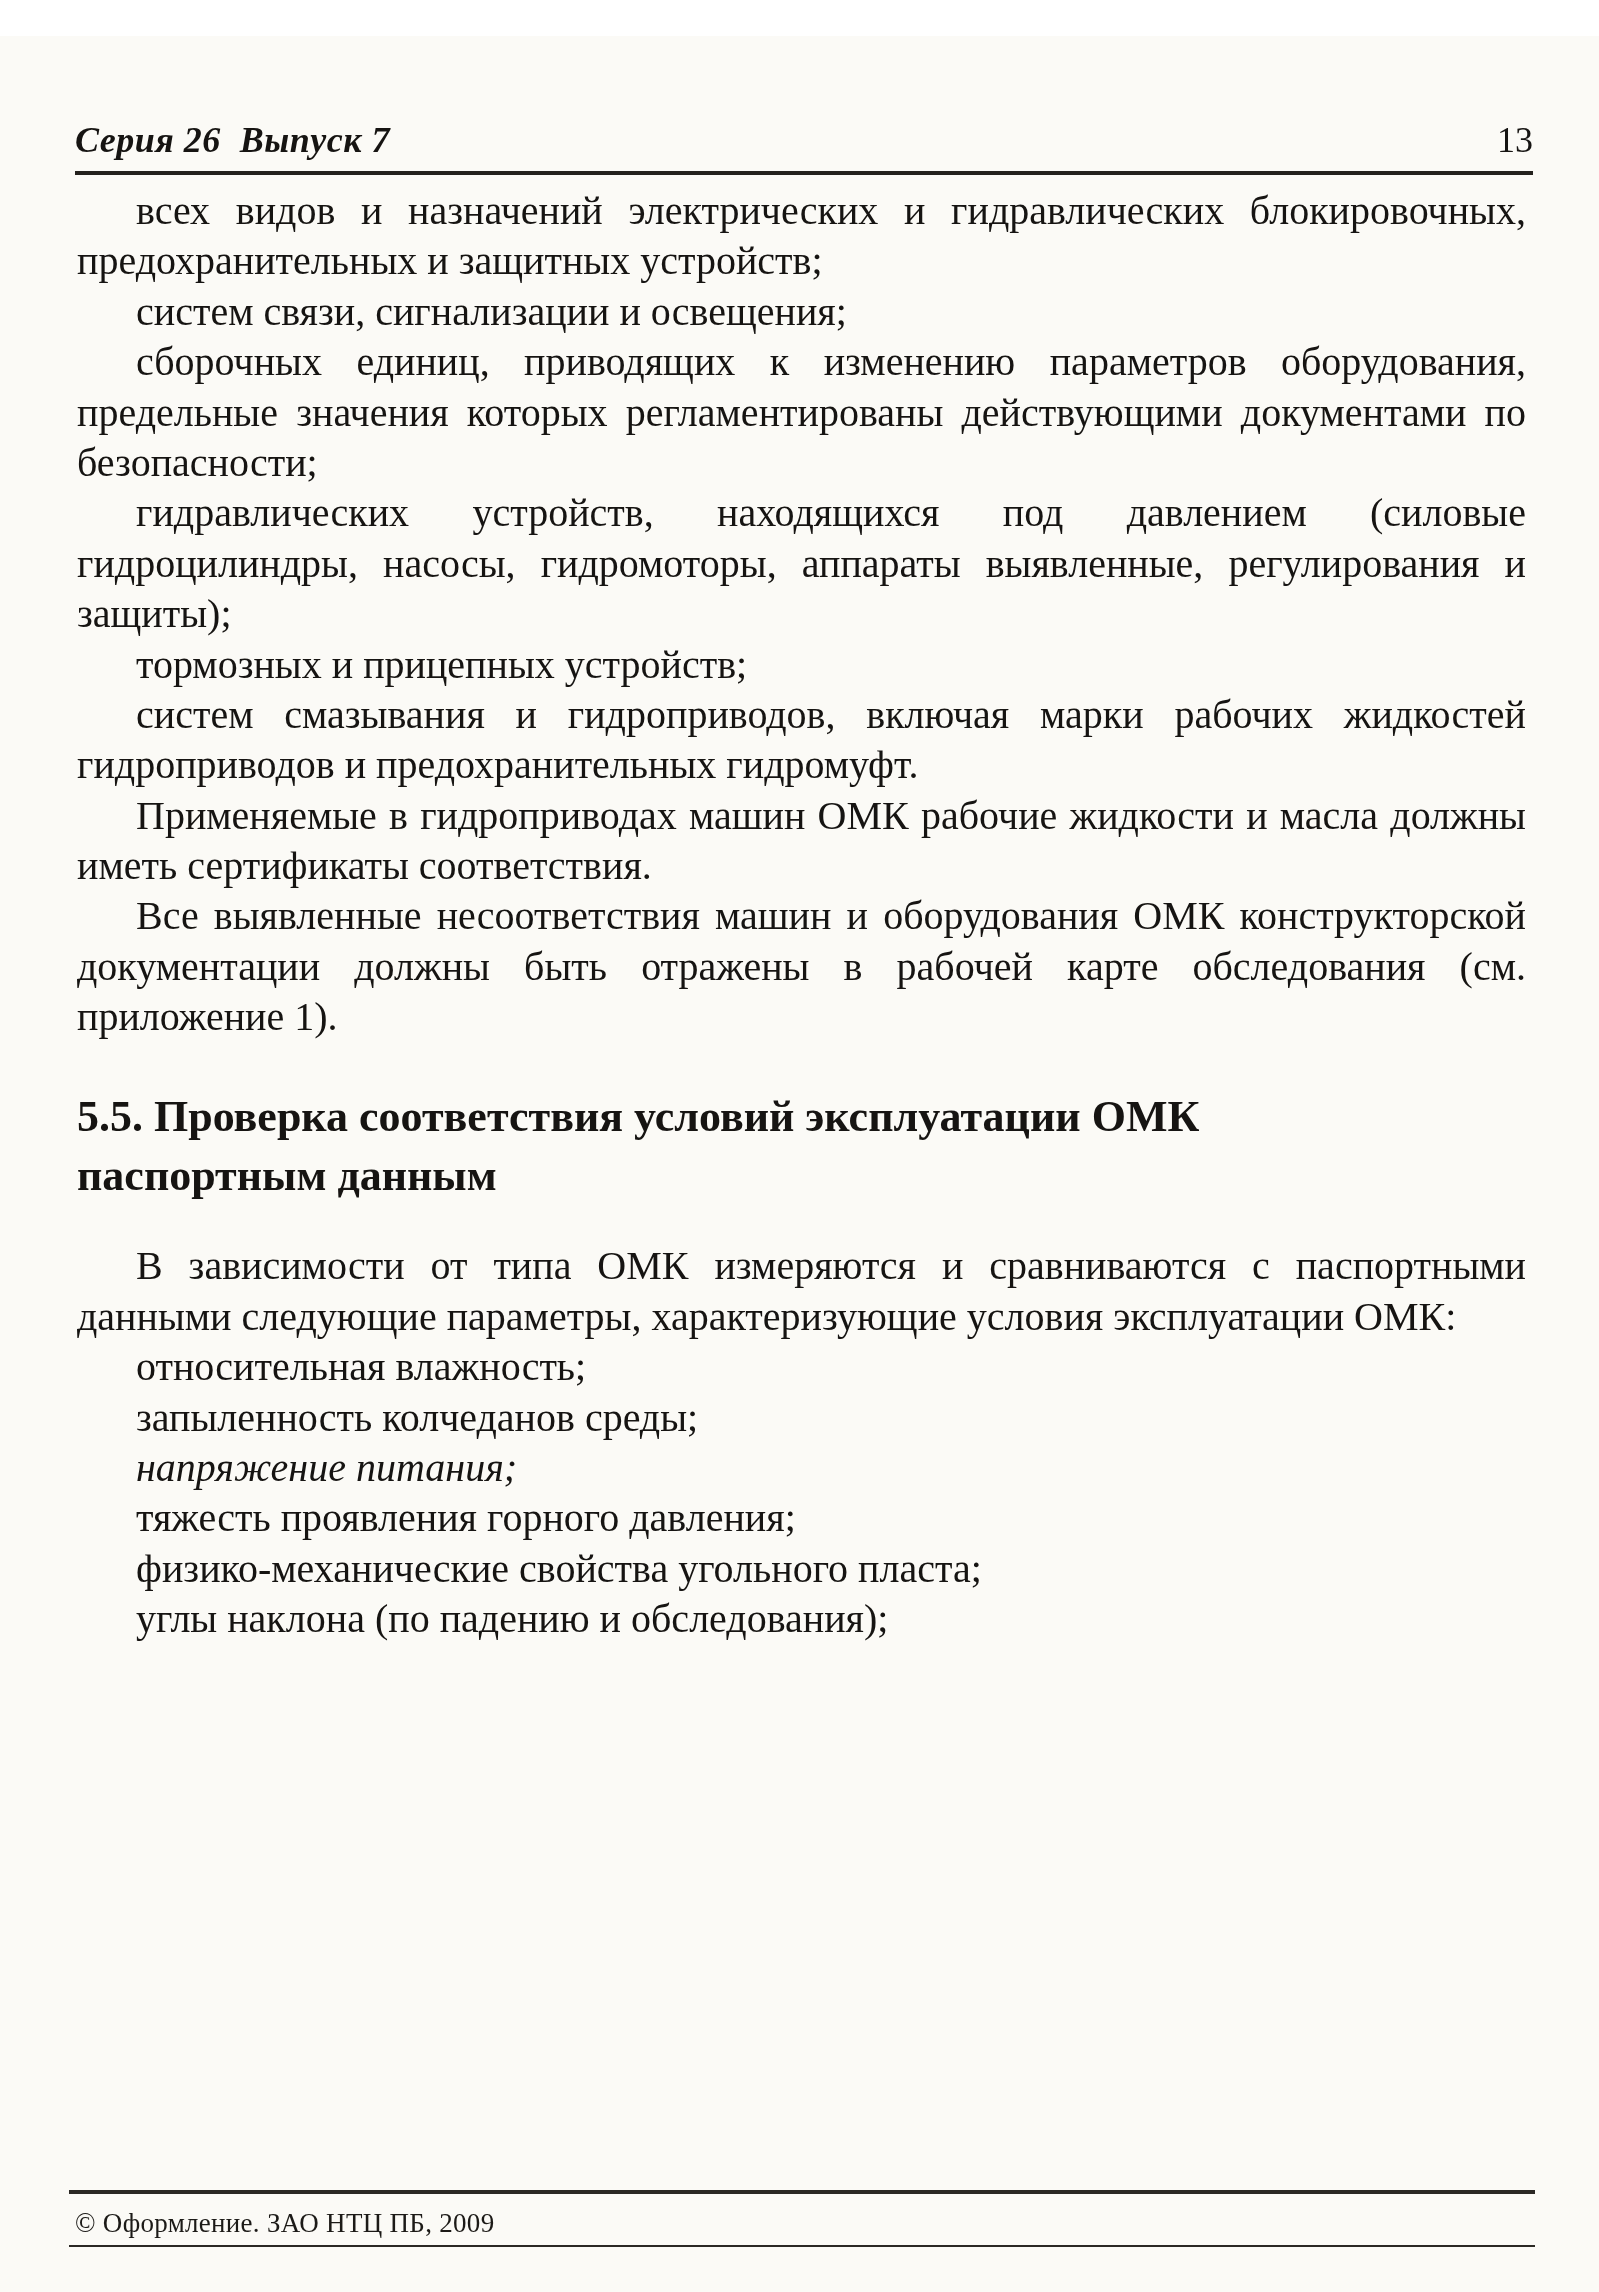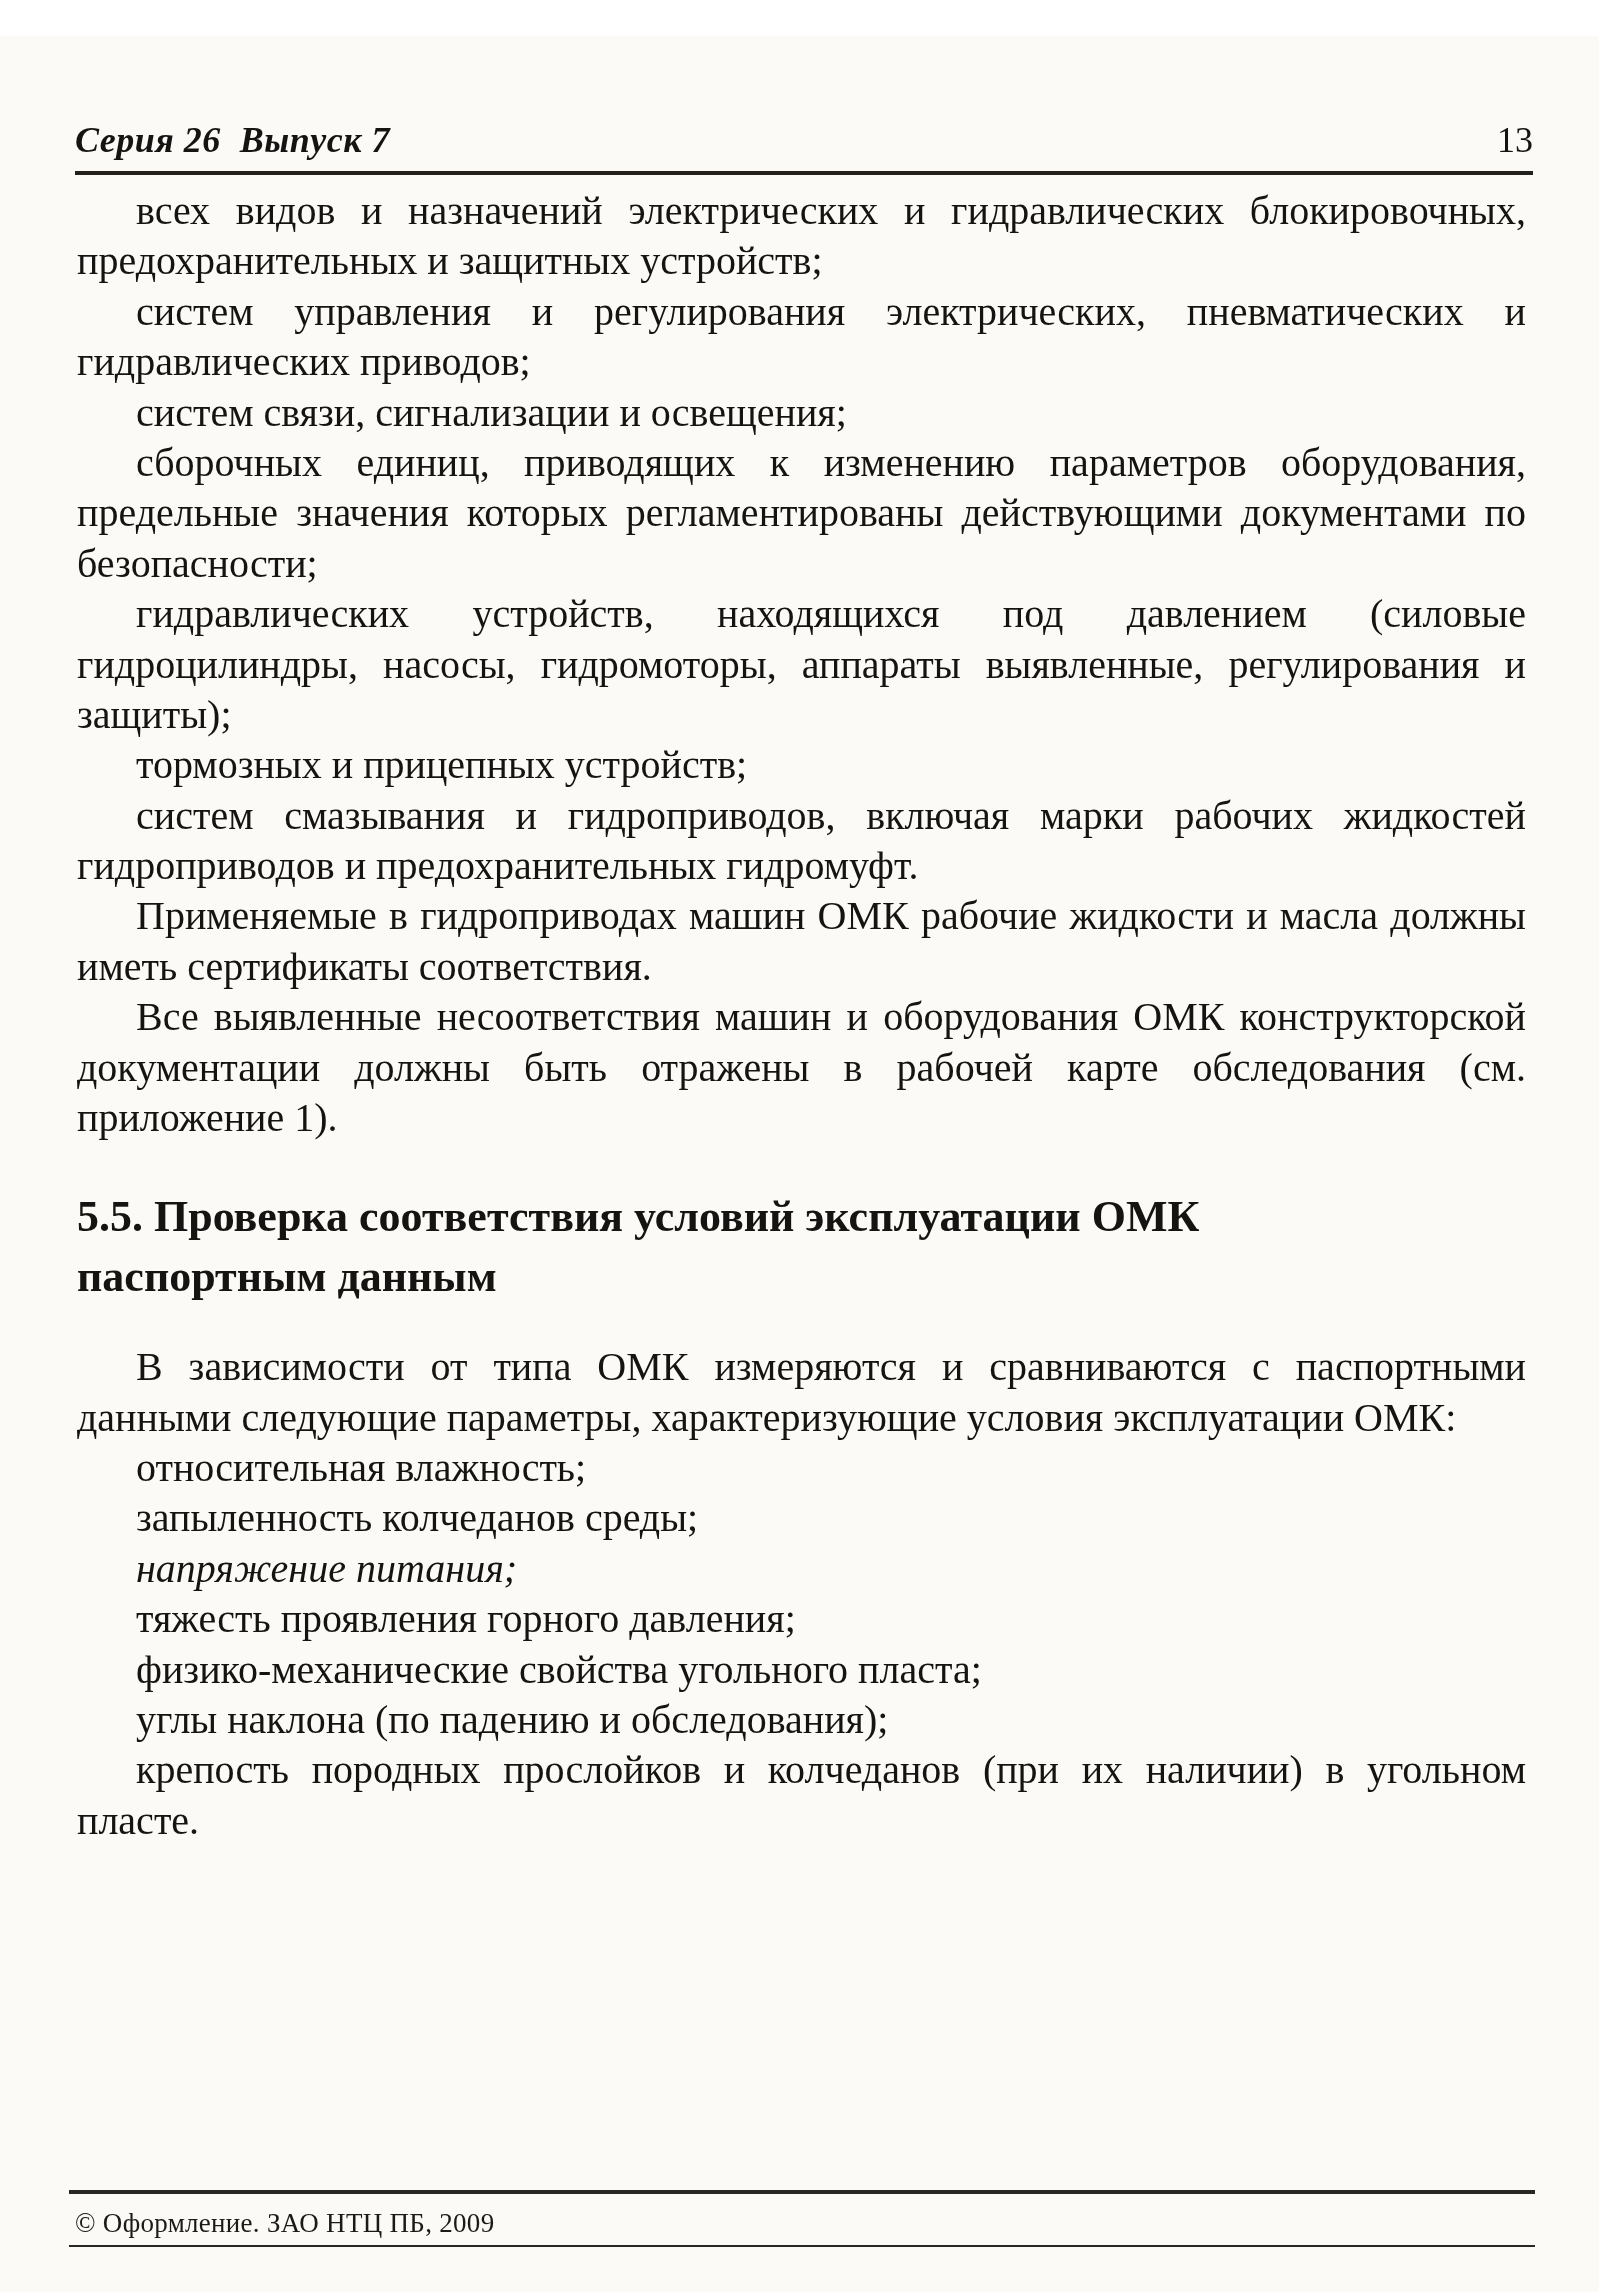--- a/index.html
+++ b/index.html
@@ -101,42 +101,40 @@
 
 <div class="page">
 
   <div class="header">
     <span class="header-title">Серия 26  Выпуск 7</span>
     <span class="page-number">13</span>
   </div>
 
   <div class="content">
     <p>всех видов и назначений электрических и гидравлических блокировочных, предохранительных и защитных устройств;</p>
-    <p>систем управления и регулирования электрических, пневматических и гидравлических приводов;</p>
     <p>систем связи, сигнализации и освещения;</p>
     <p>сборочных единиц, приводящих к изменению параметров оборудования, предельные значения которых регламентированы действующими документами по безопасности;</p>
     <p>гидравлических устройств, находящихся под давлением (силовые гидроцилиндры, насосы, гидромоторы, аппараты выявленные, регулирования и защиты);</p>
     <p>тормозных и прицепных устройств;</p>
     <p>систем смазывания и гидроприводов, включая марки рабочих жидкостей гидроприводов и предохранительных гидромуфт.</p>
     <p>Применяемые в гидроприводах машин ОМК рабочие жидкости и масла должны иметь сертификаты соответствия.</p>
     <p>Все выявленные несоответствия машин и оборудования ОМК конструкторской документации должны быть отражены в рабочей карте обследования (см. приложение 1).</p>
 
     <h2 class="section-heading">
       <span class="heading-line">5.5. Проверка соответствия условий эксплуатации ОМК</span>
       <span class="heading-line">паспортным данным</span>
     </h2>
 
     <p>В зависимости от типа ОМК измеряются и сравниваются с паспортными данными следующие параметры, характеризующие условия эксплуатации ОМК:</p>
     <p>относительная влажность;</p>
     <p>запыленность колчеданов среды;</p>
     <p class="italic">напряжение питания;</p>
     <p>тяжесть проявления горного давления;</p>
     <p>физико-механические свойства угольного пласта;</p>
     <p>углы наклона (по падению и обследования);</p>
-    <p>крепость породных прослойков и колчеданов (при их наличии) в угольном пласте.</p>
   </div>
 
   <div class="footer">
     <div class="footer-text">© Оформление. ЗАО НТЦ ПБ, 2009</div>
   </div>
 
   <div class="scan-edge-bottom"></div>
 
 </div>
 

